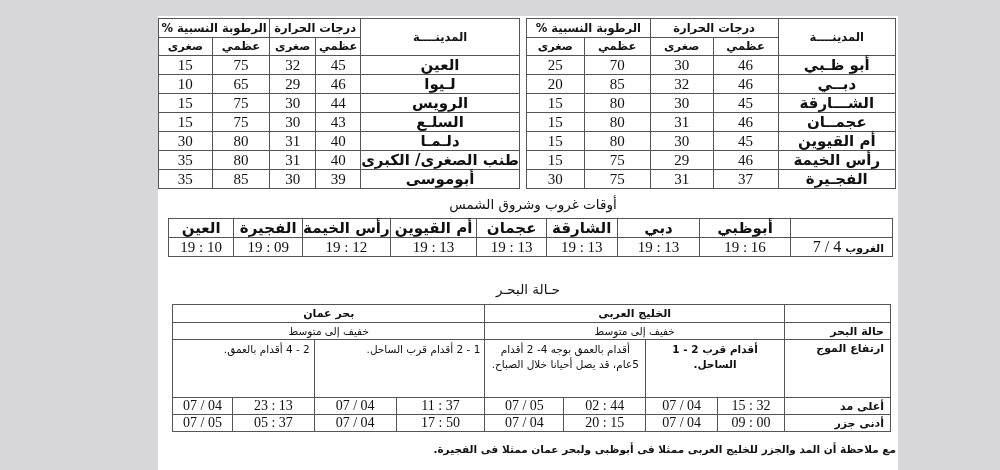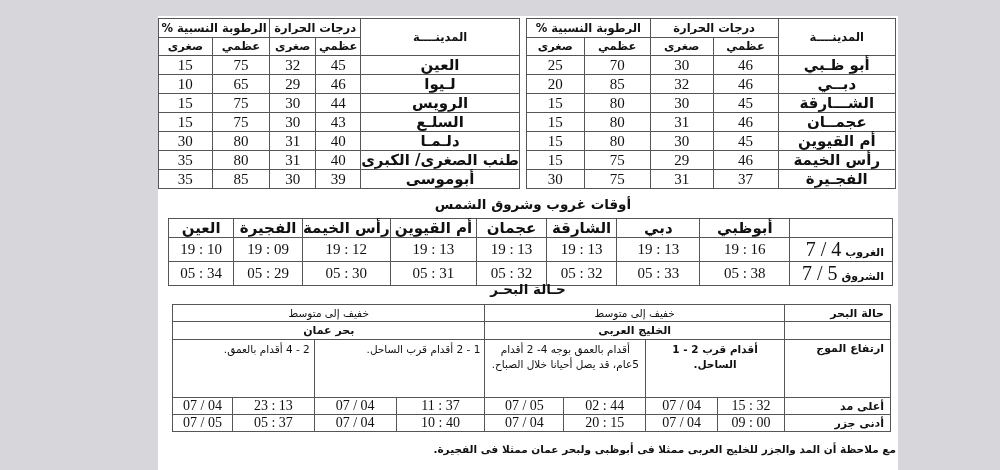--- a/index.html
+++ b/index.html
@@ -17,27 +17,27 @@
   .hdr { font-size:11.5px; font-weight:bold; }
   .city { font-size:15px; font-weight:bold; }
 
   
   .wt { top:2px; }
   .wt td { height:17.6px; }
   .wt td.num { font-size:15px; line-height:15px; }
   .wt-left { left:0px; width:362px; }
   .wt-right { left:368px; width:370px; }
 
-  .section-title { position:absolute; font-family:"DejaVu Sans", sans-serif; font-weight:bold; font-size:13.5px; direction:rtl; }
+  .section-title { position:absolute; font-family:"DejaVu Sans", sans-serif; font-weight:normal; font-size:13.5px; direction:rtl; }
 
   .sun { left:10px; top:202px; width:725px; }
   .sun td { height:15.5px; }
   .sun td.num { font-size:15px; line-height:15px; }
   .sun td.rowlabel { text-align:right; padding-right:8px; font-size:11px; font-weight:bold; }
-  .sun td.rowlabel .d { font-family:"Liberation Serif", serif; font-size:20px; font-weight:normal; }
+  .sun td.rowlabel .d { font-family:"Liberation Serif", serif; font-size:16px; font-weight:normal; }
 
   .sea { left:14px; top:288px; width:719px; }
   .sea td { font-size:10.5px; }
   .sea td.num { font-size:14px; }
   .sea td.wave { vertical-align:top; white-space:normal; padding:2px 4px; line-height:15px; }
   .sea td.lbl { font-weight:bold; font-size:11px; text-align:right; padding-right:6px; }
 
   .note { position:absolute; right:2px; top:427px; font-family:"DejaVu Sans", sans-serif; font-weight:bold; font-size:10.5px; direction:rtl;text-align:center; }
 </style>
 </head>
@@ -219,58 +219,47 @@
       <td class="num">19 : 10</td>
       <td class="num">19 : 09</td>
       <td class="num">19 : 12</td>
       <td class="num">19 : 13</td>
       <td class="num">19 : 13</td>
       <td class="num">19 : 13</td>
       <td class="num">19 : 13</td>
       <td class="num">19 : 16</td>
       <td class="ar rowlabel"><span>الغروب</span>&nbsp;<span class="d" dir="ltr">7 / 4</span></td>
     </tr>
-    <tr>
-      <td class="num">05 : 34</td>
-      <td class="num">05 : 29</td>
-      <td class="num">05 : 30</td>
-      <td class="num">05 : 31</td>
-      <td class="num">05 : 32</td>
-      <td class="num">05 : 32</td>
-      <td class="num">05 : 33</td>
-      <td class="num">05 : 38</td>
-      <td class="ar rowlabel"><span>الشروق</span>&nbsp;<span class="d" dir="ltr">7 / 5</span></td>
-    </tr>
   </tbody>
     </table>
 
   <div class="section-title" style="left:300px; top:265px; width:140px; text-align:center;">حـالة البحـر</div>
 
   <table class="sea">
     <colgroup>
       <col style="width:60px">
         <col style="width:82px">
         <col style="width:82px">
         <col style="width:89px">
         <col style="width:79px">
         <col style="width:82px">
         <col style="width:72px">
         <col style="width:67px">
         <col style="width:106px">
     </colgroup>
     <tbody>
-        <tr style="height:17px">
+        <tr style="height:18px">
+      <td colspan="4" class="ar" style="font-weight:bold; font-size:11px;">بحر عمان</td>
+      <td colspan="4" class="ar" style="font-weight:bold; font-size:11px;">الخليج العربى</td>
+      <td></td>
+    </tr>
+    <tr style="height:17px">
       <td colspan="4" class="ar">خفيف إلى متوسط</td>
       <td colspan="4" class="ar">خفيف إلى متوسط</td>
       <td class="ar lbl">حالة البحر</td>
-    </tr>
-    <tr style="height:18px">
-      <td colspan="4" class="ar" style="font-weight:bold; font-size:11px;">بحر عمان</td>
-      <td colspan="4" class="ar" style="font-weight:bold; font-size:11px;">الخليج العربى</td>
-      <td></td>
     </tr>
     <tr style="height:58px">
       <td colspan="2" class="ar wave" style="text-align:right;padding-left:36px;">2 - 4 أقدام بالعمق.</td>
       <td colspan="2" class="ar wave" style="text-align:right;">1 - 2 أقدام قرب الساحل.</td>
       <td colspan="2" class="ar wave" style="">أقدام بالعمق بوجه 4- 2 أقدام 5عام، قد يصل أحيانا خلال الصباح.</td>
       <td colspan="2" class="ar wave" style="text-align:center;font-weight:bold;">أقدام قرب 2 - 1 الساحل.</td>
       <td class="ar lbl" style="vertical-align:top; padding-top:2px;padding-left:28px;">ارتفاع الموج</td>
     </tr>
     <tr style="height:17px">
       <td class="num">07 / 04</td>
@@ -280,21 +269,21 @@
       <td class="num">07 / 05</td>
       <td class="num">02 : 44</td>
       <td class="num">07 / 04</td>
       <td class="num">15 : 32</td>
       <td class="ar lbl">أعلى مد</td>
     </tr>
     <tr style="height:17px">
       <td class="num">07 / 05</td>
       <td class="num">05 : 37</td>
       <td class="num">07 / 04</td>
-      <td class="num">10 : 40</td>
+      <td class="num">17 : 50</td>
       <td class="num">07 / 04</td>
       <td class="num">20 : 15</td>
       <td class="num">07 / 04</td>
       <td class="num">09 : 00</td>
       <td class="ar lbl">أدنى جزر</td>
     </tr>
   </tbody>
     </table>
 
   <div class="note">مع ملاحظة أن المد والجزر للخليج العربى ممثلا فى أبوظبى ولبحر عمان ممثلا فى الفجيرة.</div>

